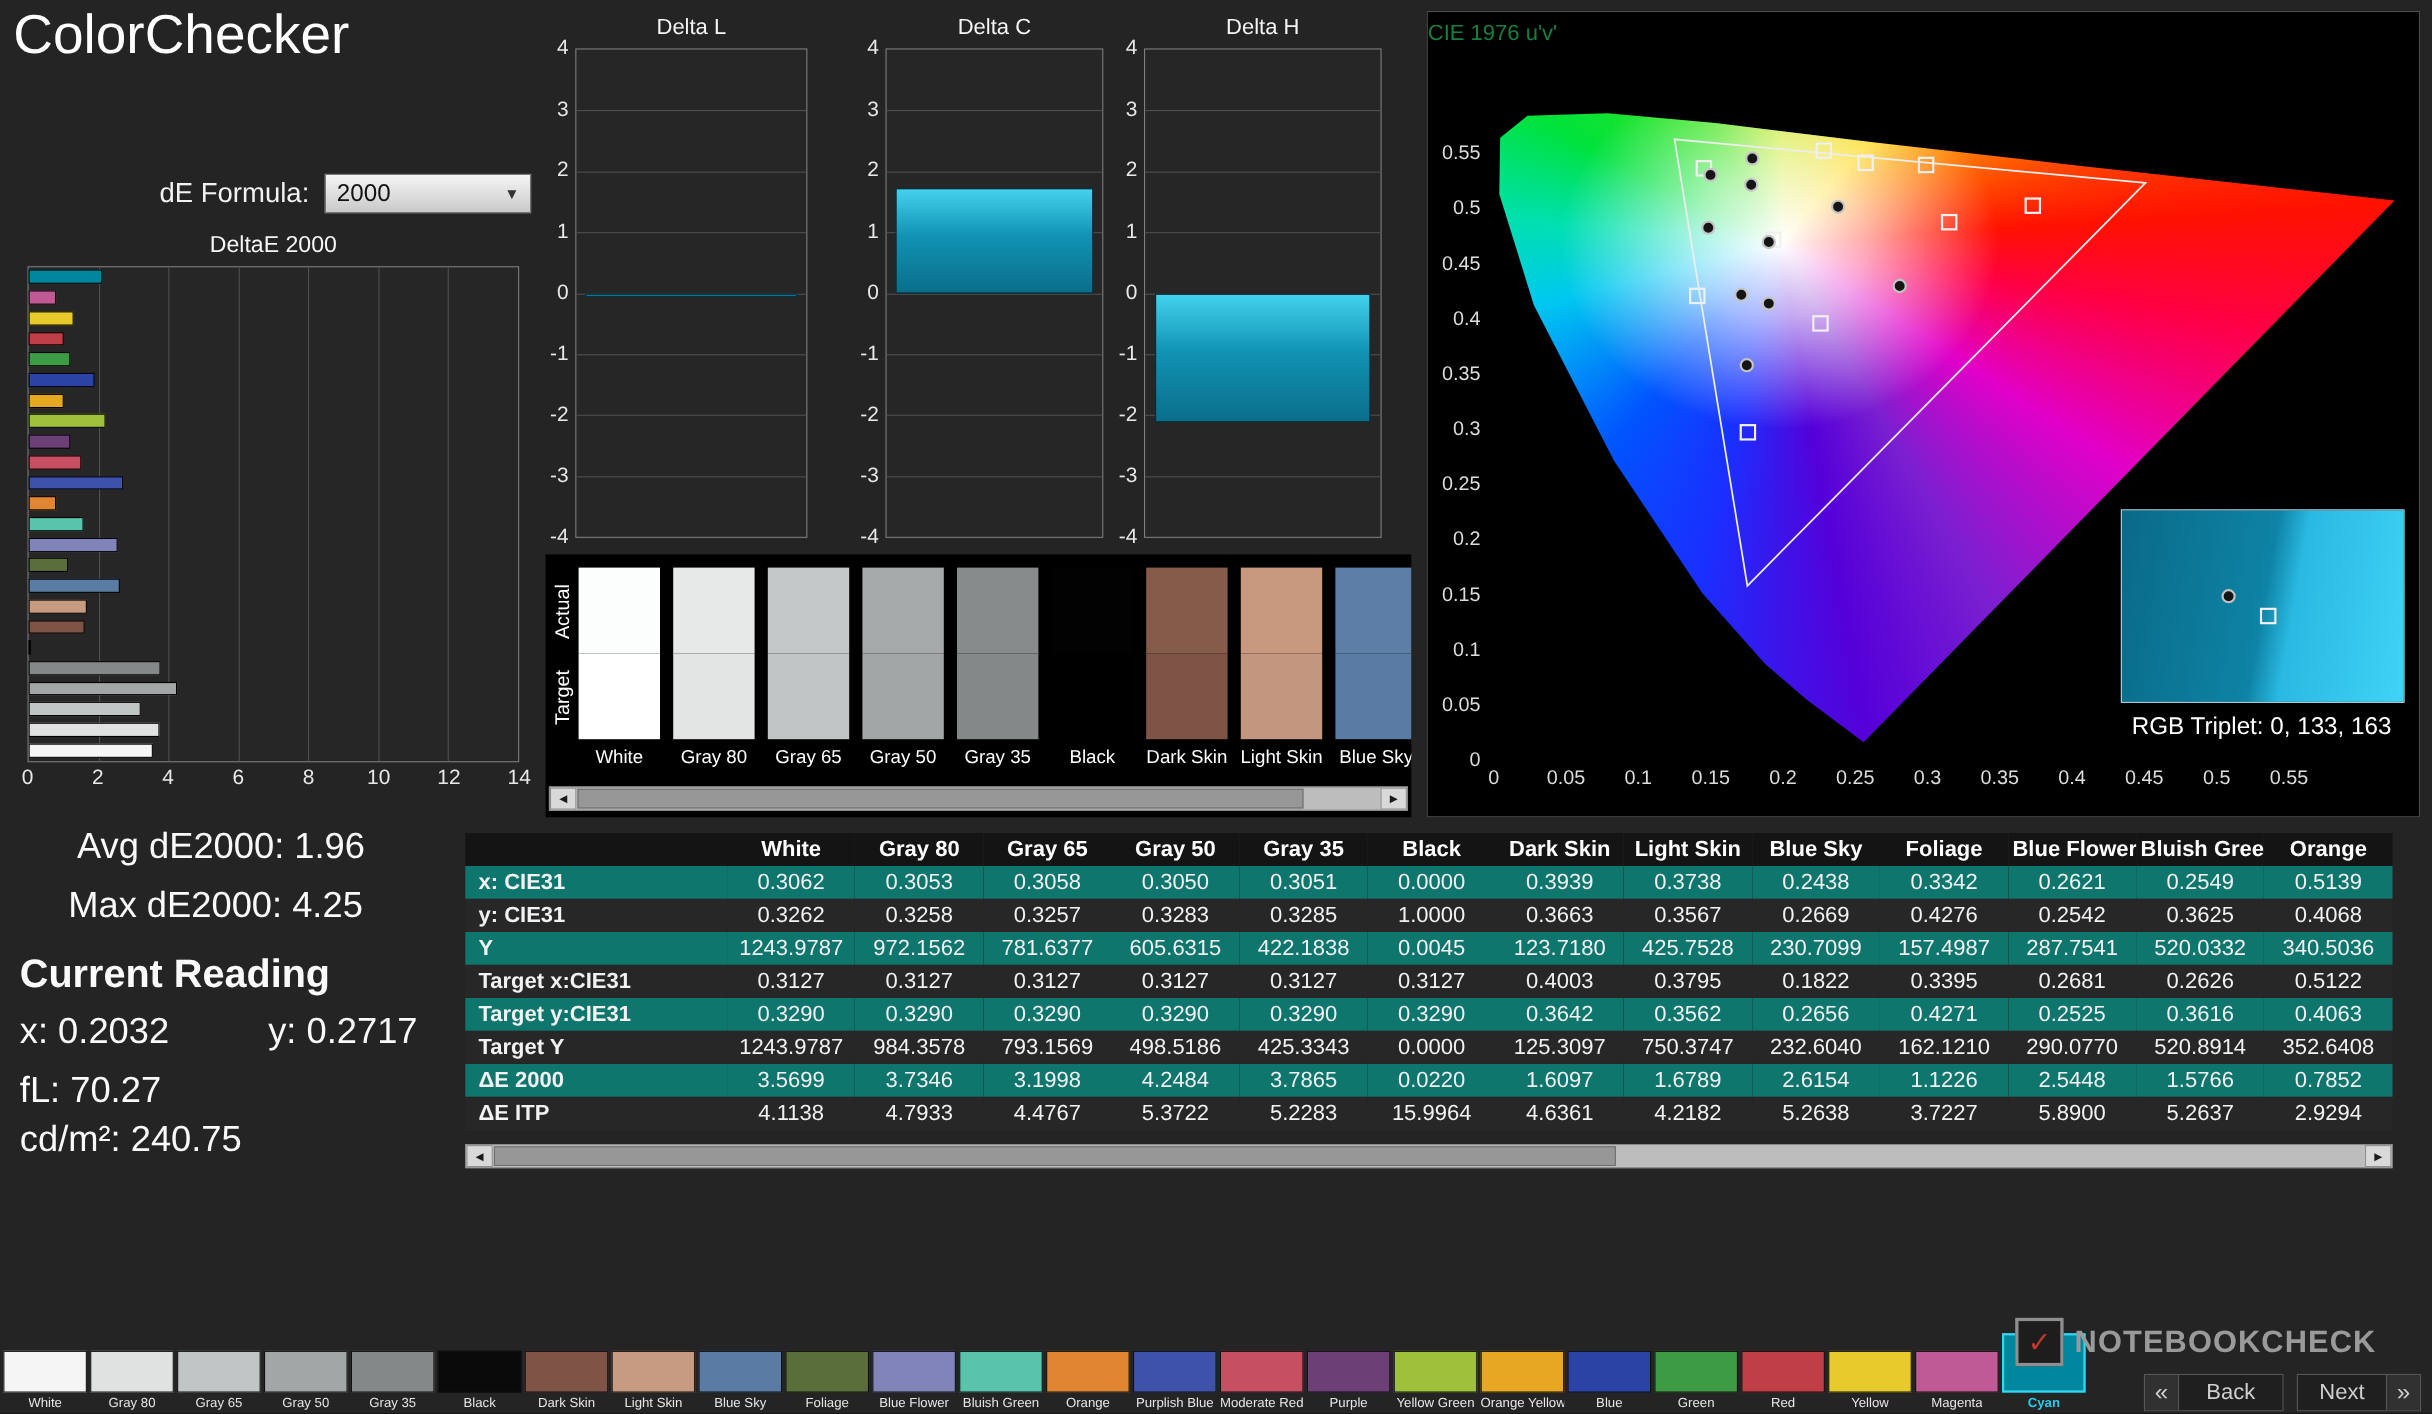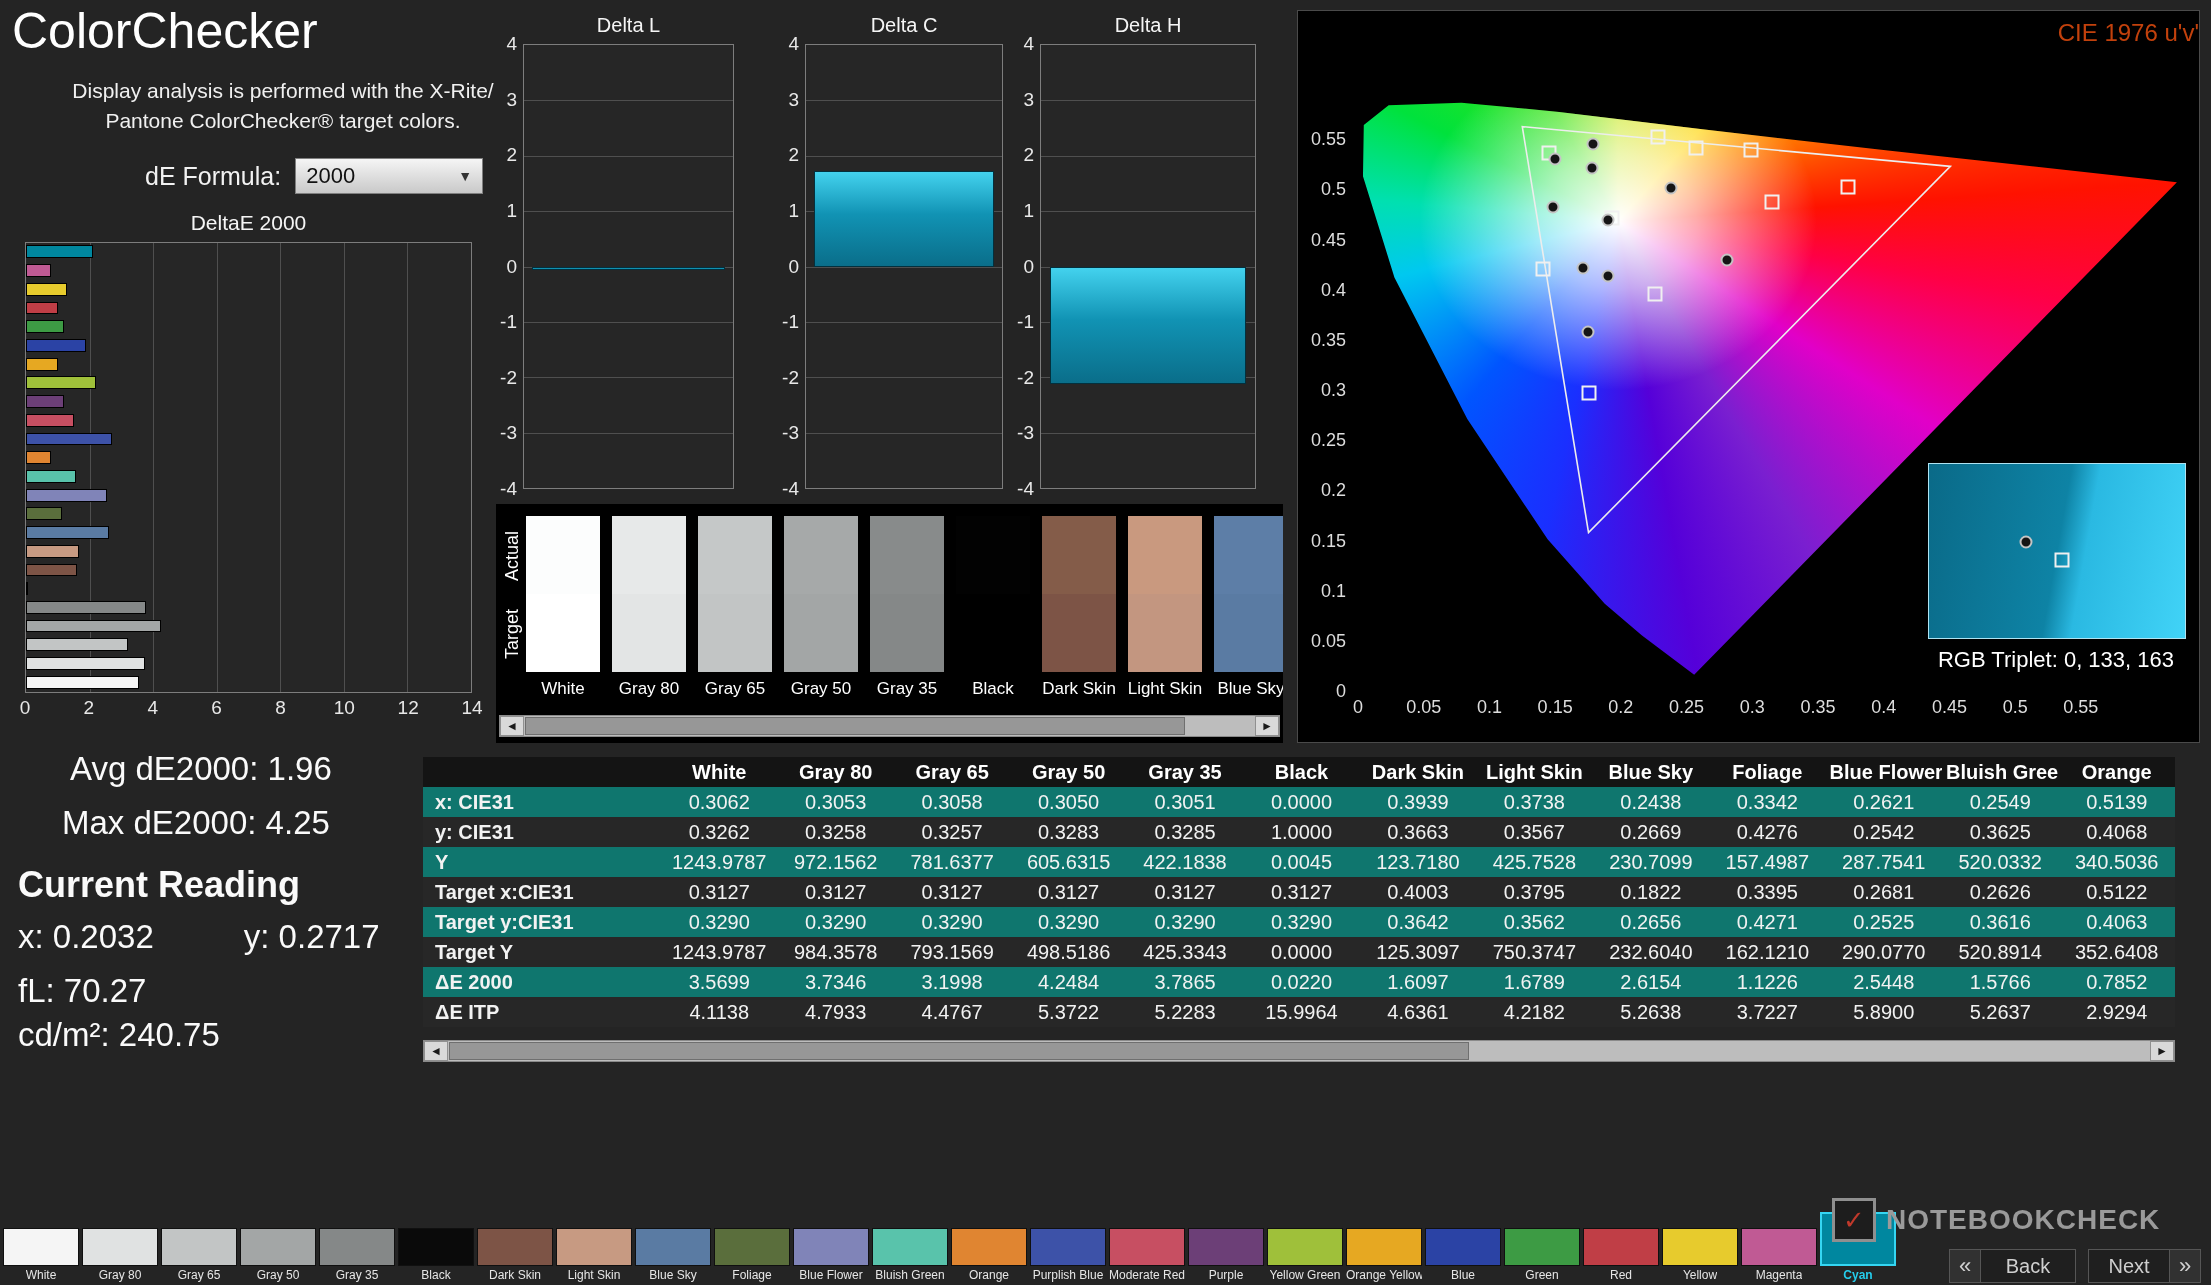--- a/index.html
+++ b/index.html
@@ -45,21 +45,21 @@
 
   
   .hscroll{position:absolute;background:#bdbdbd;border:1px solid #8a8a8a;box-sizing:border-box;height:22px;}
   .sb-btn{position:absolute;top:0;bottom:0;width:24px;background:#d9d9d9;color:#1a1a1a;font-size:12px;
           display:flex;align-items:center;justify-content:center;border:1px solid #909090;box-sizing:border-box;cursor:pointer;}
   .sb-left{left:0;} .sb-right{right:0;}
   .sb-thumb{position:absolute;top:1px;bottom:1px;background:#979797;border:1px solid #6f6f6f;box-sizing:border-box;cursor:grab;}
 
   
   #cie-panel{left:1297px;top:10px;width:903px;height:733px;background:#000;border:1px solid #4a4a4a;box-sizing:border-box;}
-  #cie-title{position:absolute;left:0;top:8px;width:100%;text-align:right;font-size:24px;color:#c2410c;}
+  #cie-title{position:absolute;left:0;top:8px;width:100%;text-align:left;font-size:20px;color:#15803d;}
   #cie-plot{position:absolute;left:60px;top:78px;width:828px;height:602px;}
   #cie-ylabels{position:absolute;left:0;top:78px;width:52px;height:602px;}
   .cie-ytick{position:absolute;right:4px;transform:translateY(-50%);font-size:18px;color:#dddddd;}
   #cie-xlabels{position:absolute;left:60px;top:686px;width:828px;height:24px;}
   .cie-xtick{position:absolute;transform:translateX(-50%);font-size:18px;color:#dddddd;}
   #horseshoe{position:absolute;inset:0;
     background:
       radial-gradient(ellipse 24% 28% at 31.4% 22%, rgba(255,255,255,1) 0%, rgba(255,255,255,.65) 40%, rgba(255,255,255,0) 100%),
       conic-gradient(from 0deg at 31.4% 22%,
         #c8e81e 0deg, #ffd400 42deg, #ff7300 65deg, #ff1200 86deg, #ff0045 100deg,
@@ -116,24 +116,20 @@
   #btn-back .nav-ch{border-right:1px solid #555;}
   #btn-next .nav-ch{border-left:1px solid #555;}
   .nav-lb{flex:1;display:flex;align-items:center;justify-content:center;}
 </style>
 </head>
 <body>
 
 <div id="screen">
 
   <div class="abs" id="page-title">ColorChecker</div>
-  <div class="abs" id="desc">
-    <span style="display:block">Display analysis is performed with the X-Rite/</span>
-    <span style="display:block">Pantone ColorChecker® target colors.</span>
-  </div>
   <div class="abs" id="formula-row">
     <span>dE Formula:</span>
     <div class="dropdown">
       <span>2000</span>
       <span class="dd-arrow">▼</span>
     </div>
   </div>
 
   <div class="abs chart-title" id="deltae-title">DeltaE 2000</div>
   <div class="abs" id="deltae-plot">

